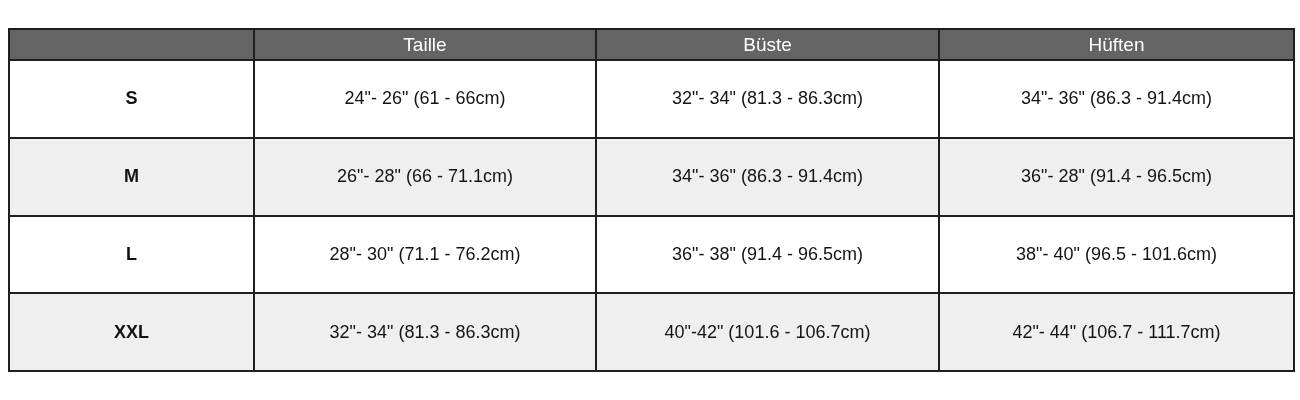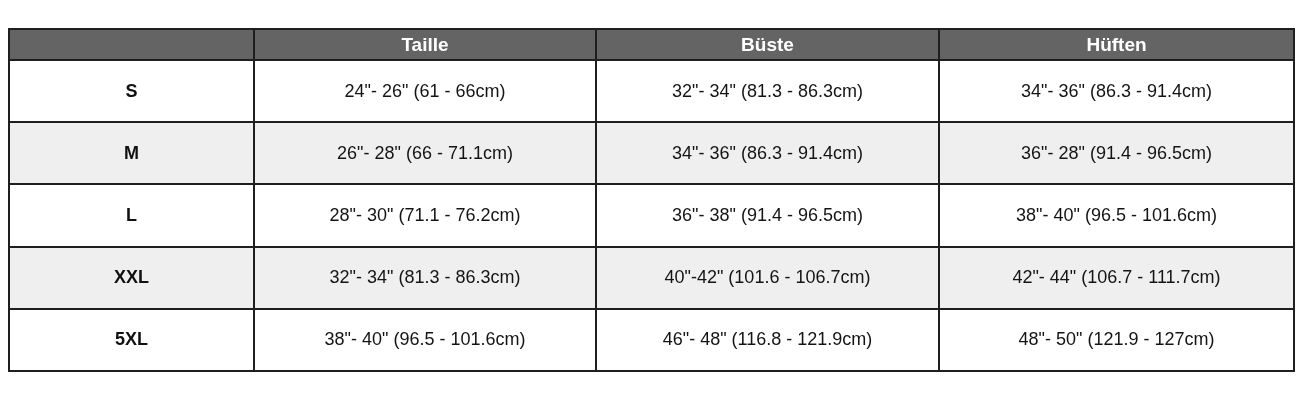--- a/index.html
+++ b/index.html
@@ -30,21 +30,21 @@
     text-align: center;
     vertical-align: middle;
     padding: 0 4px;
     white-space: nowrap;
     overflow: hidden;
   }
   table.size-chart thead th {
     background: #646464;
     color: #ffffff;
     font-size: 19px;
-    font-weight: 700;
+    font-weight: 400;
     height: 29px;
   }
   table.size-chart tbody td {
     background: #ffffff;
     color: #141414;
     font-size: 18px;
     font-weight: 400;
   }
   table.size-chart tbody tr:nth-child(even) td {
     background: #efefef;
@@ -91,21 +91,15 @@
           <td>28"- 30" (71.1 - 76.2cm)</td>
           <td>36"- 38" (91.4 - 96.5cm)</td>
           <td>38"- 40" (96.5 - 101.6cm)</td>
         </tr>
         <tr>
           <td class="size-col">XXL</td>
           <td>32"- 34" (81.3 - 86.3cm)</td>
           <td>40"-42" (101.6 - 106.7cm)</td>
           <td>42"- 44" (106.7 - 111.7cm)</td>
         </tr>
-        <tr>
-          <td class="size-col">5XL</td>
-          <td>38"- 40" (96.5 - 101.6cm)</td>
-          <td>46"- 48" (116.8 - 121.9cm)</td>
-          <td>48"- 50" (121.9 - 127cm)</td>
-        </tr>
       </tbody>
   </table>
 </div>
 
 </body></html>

